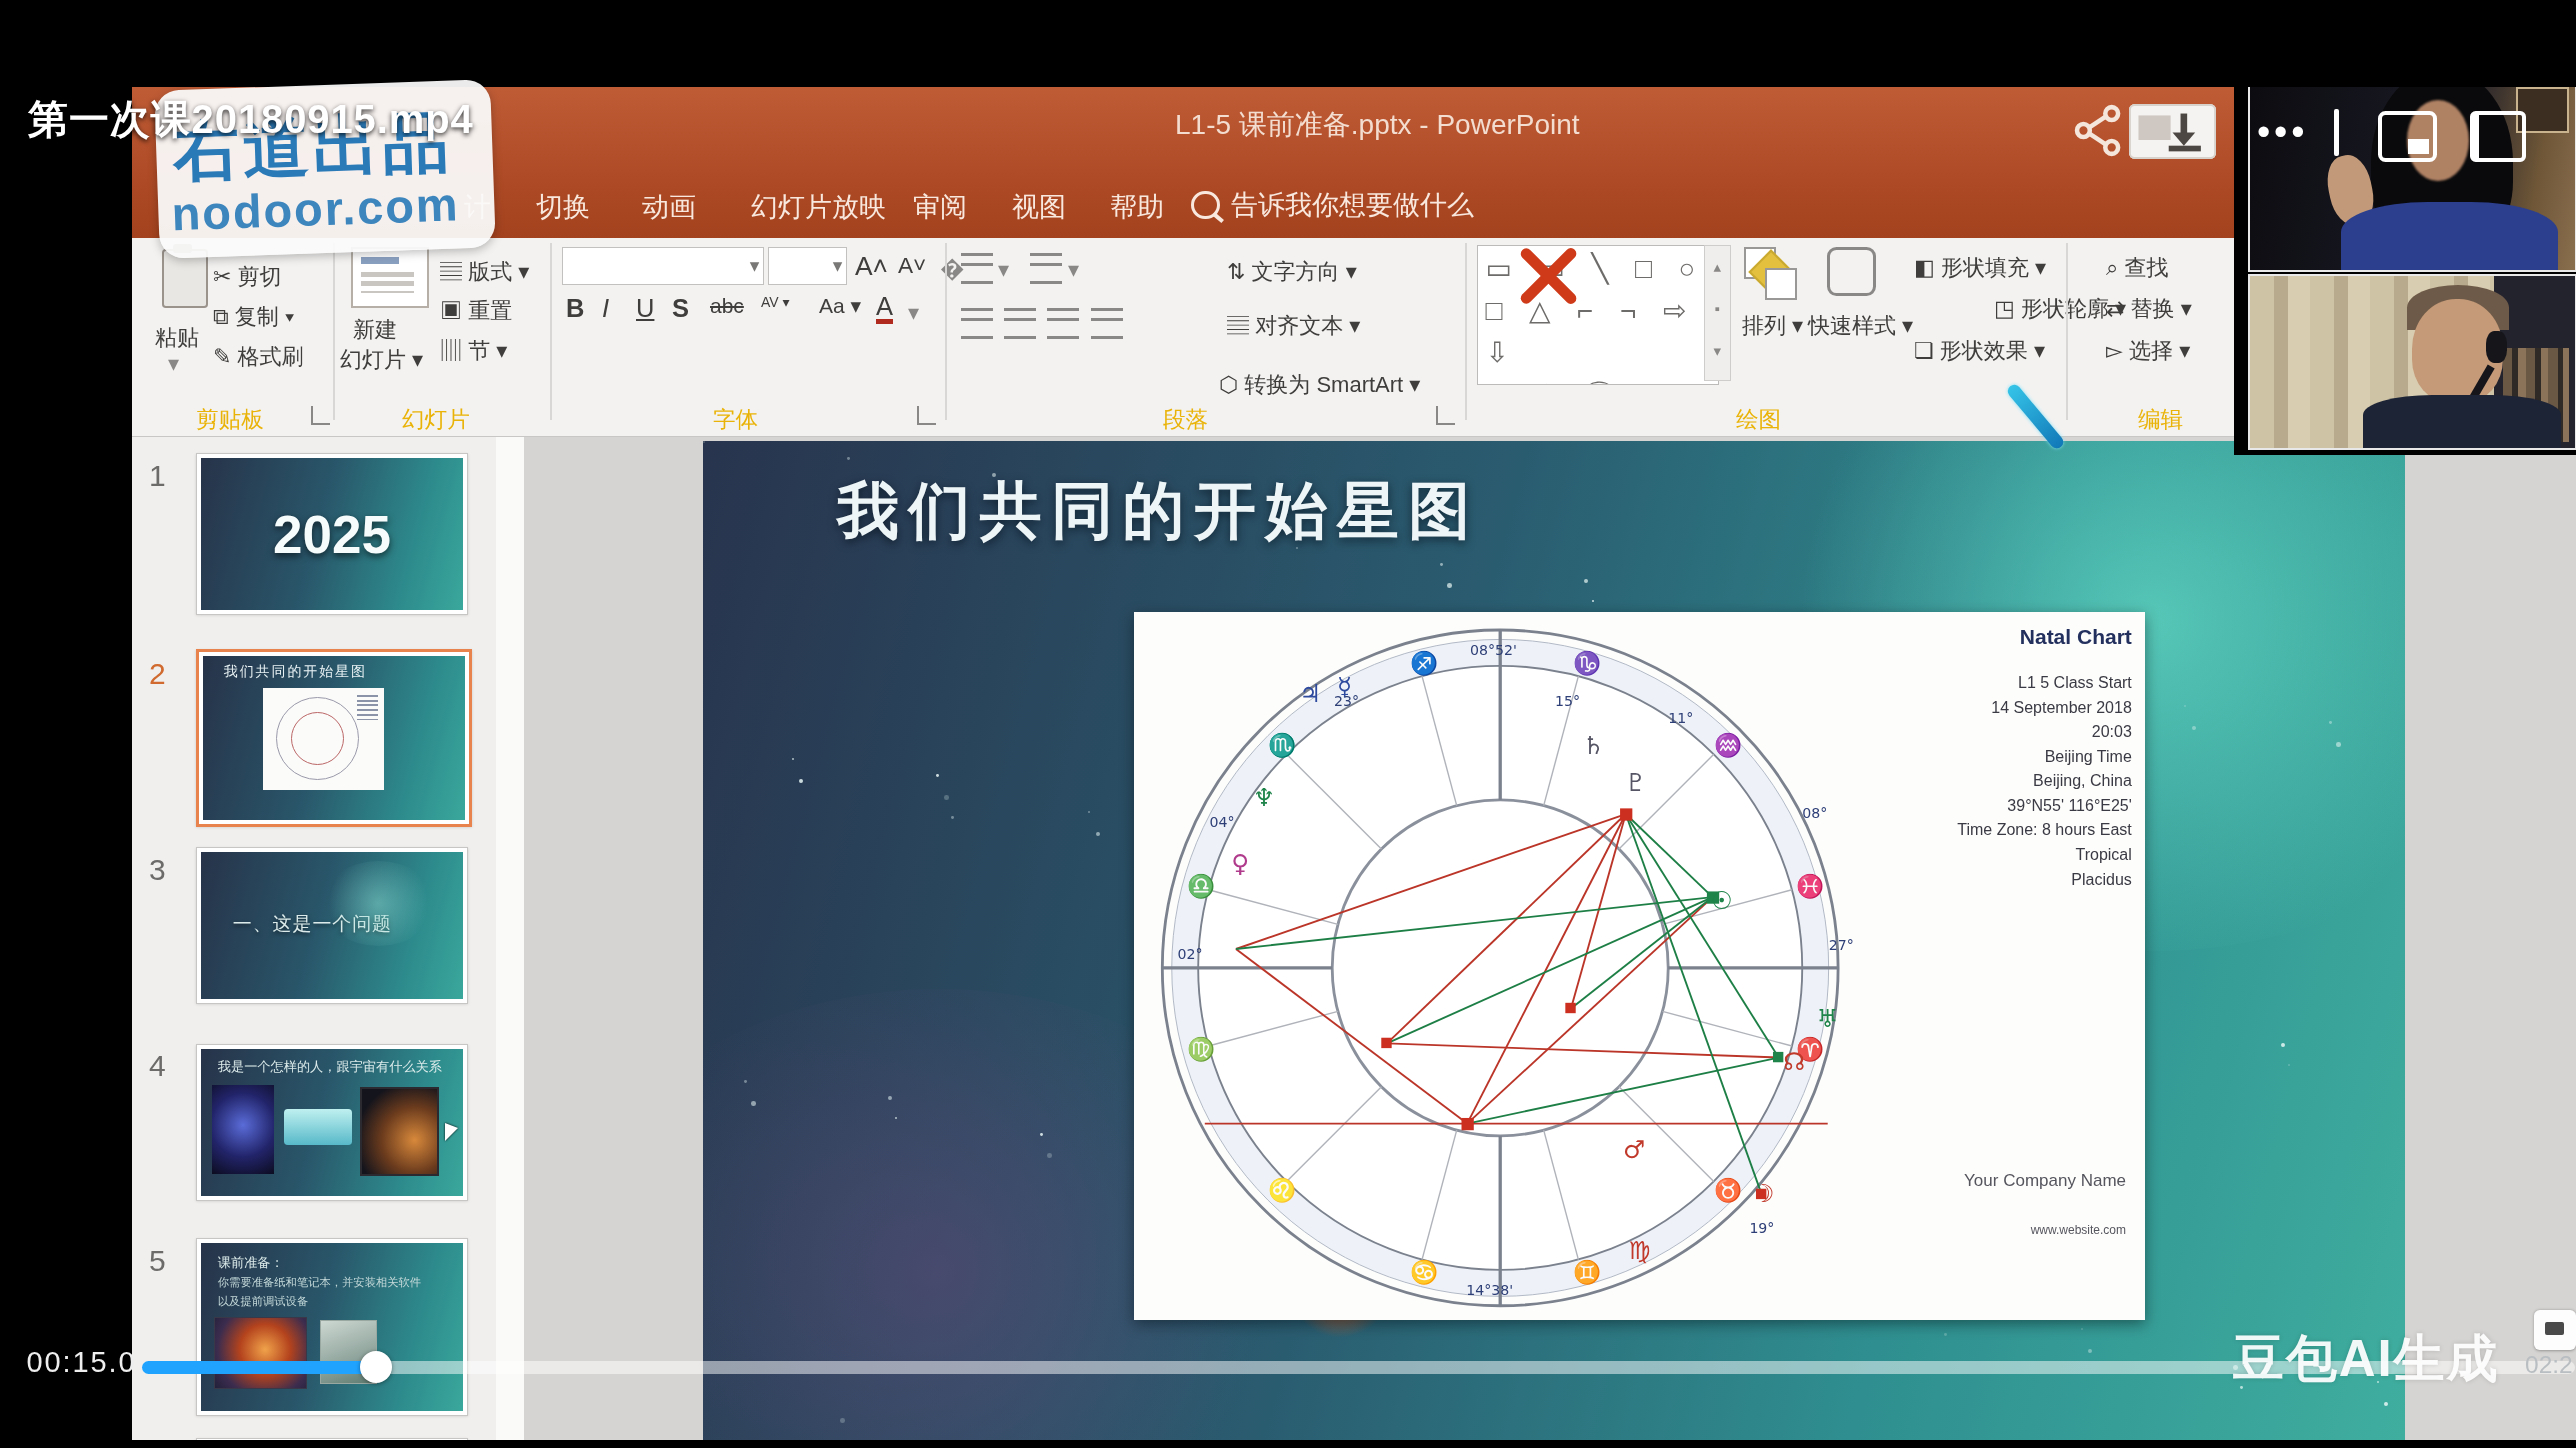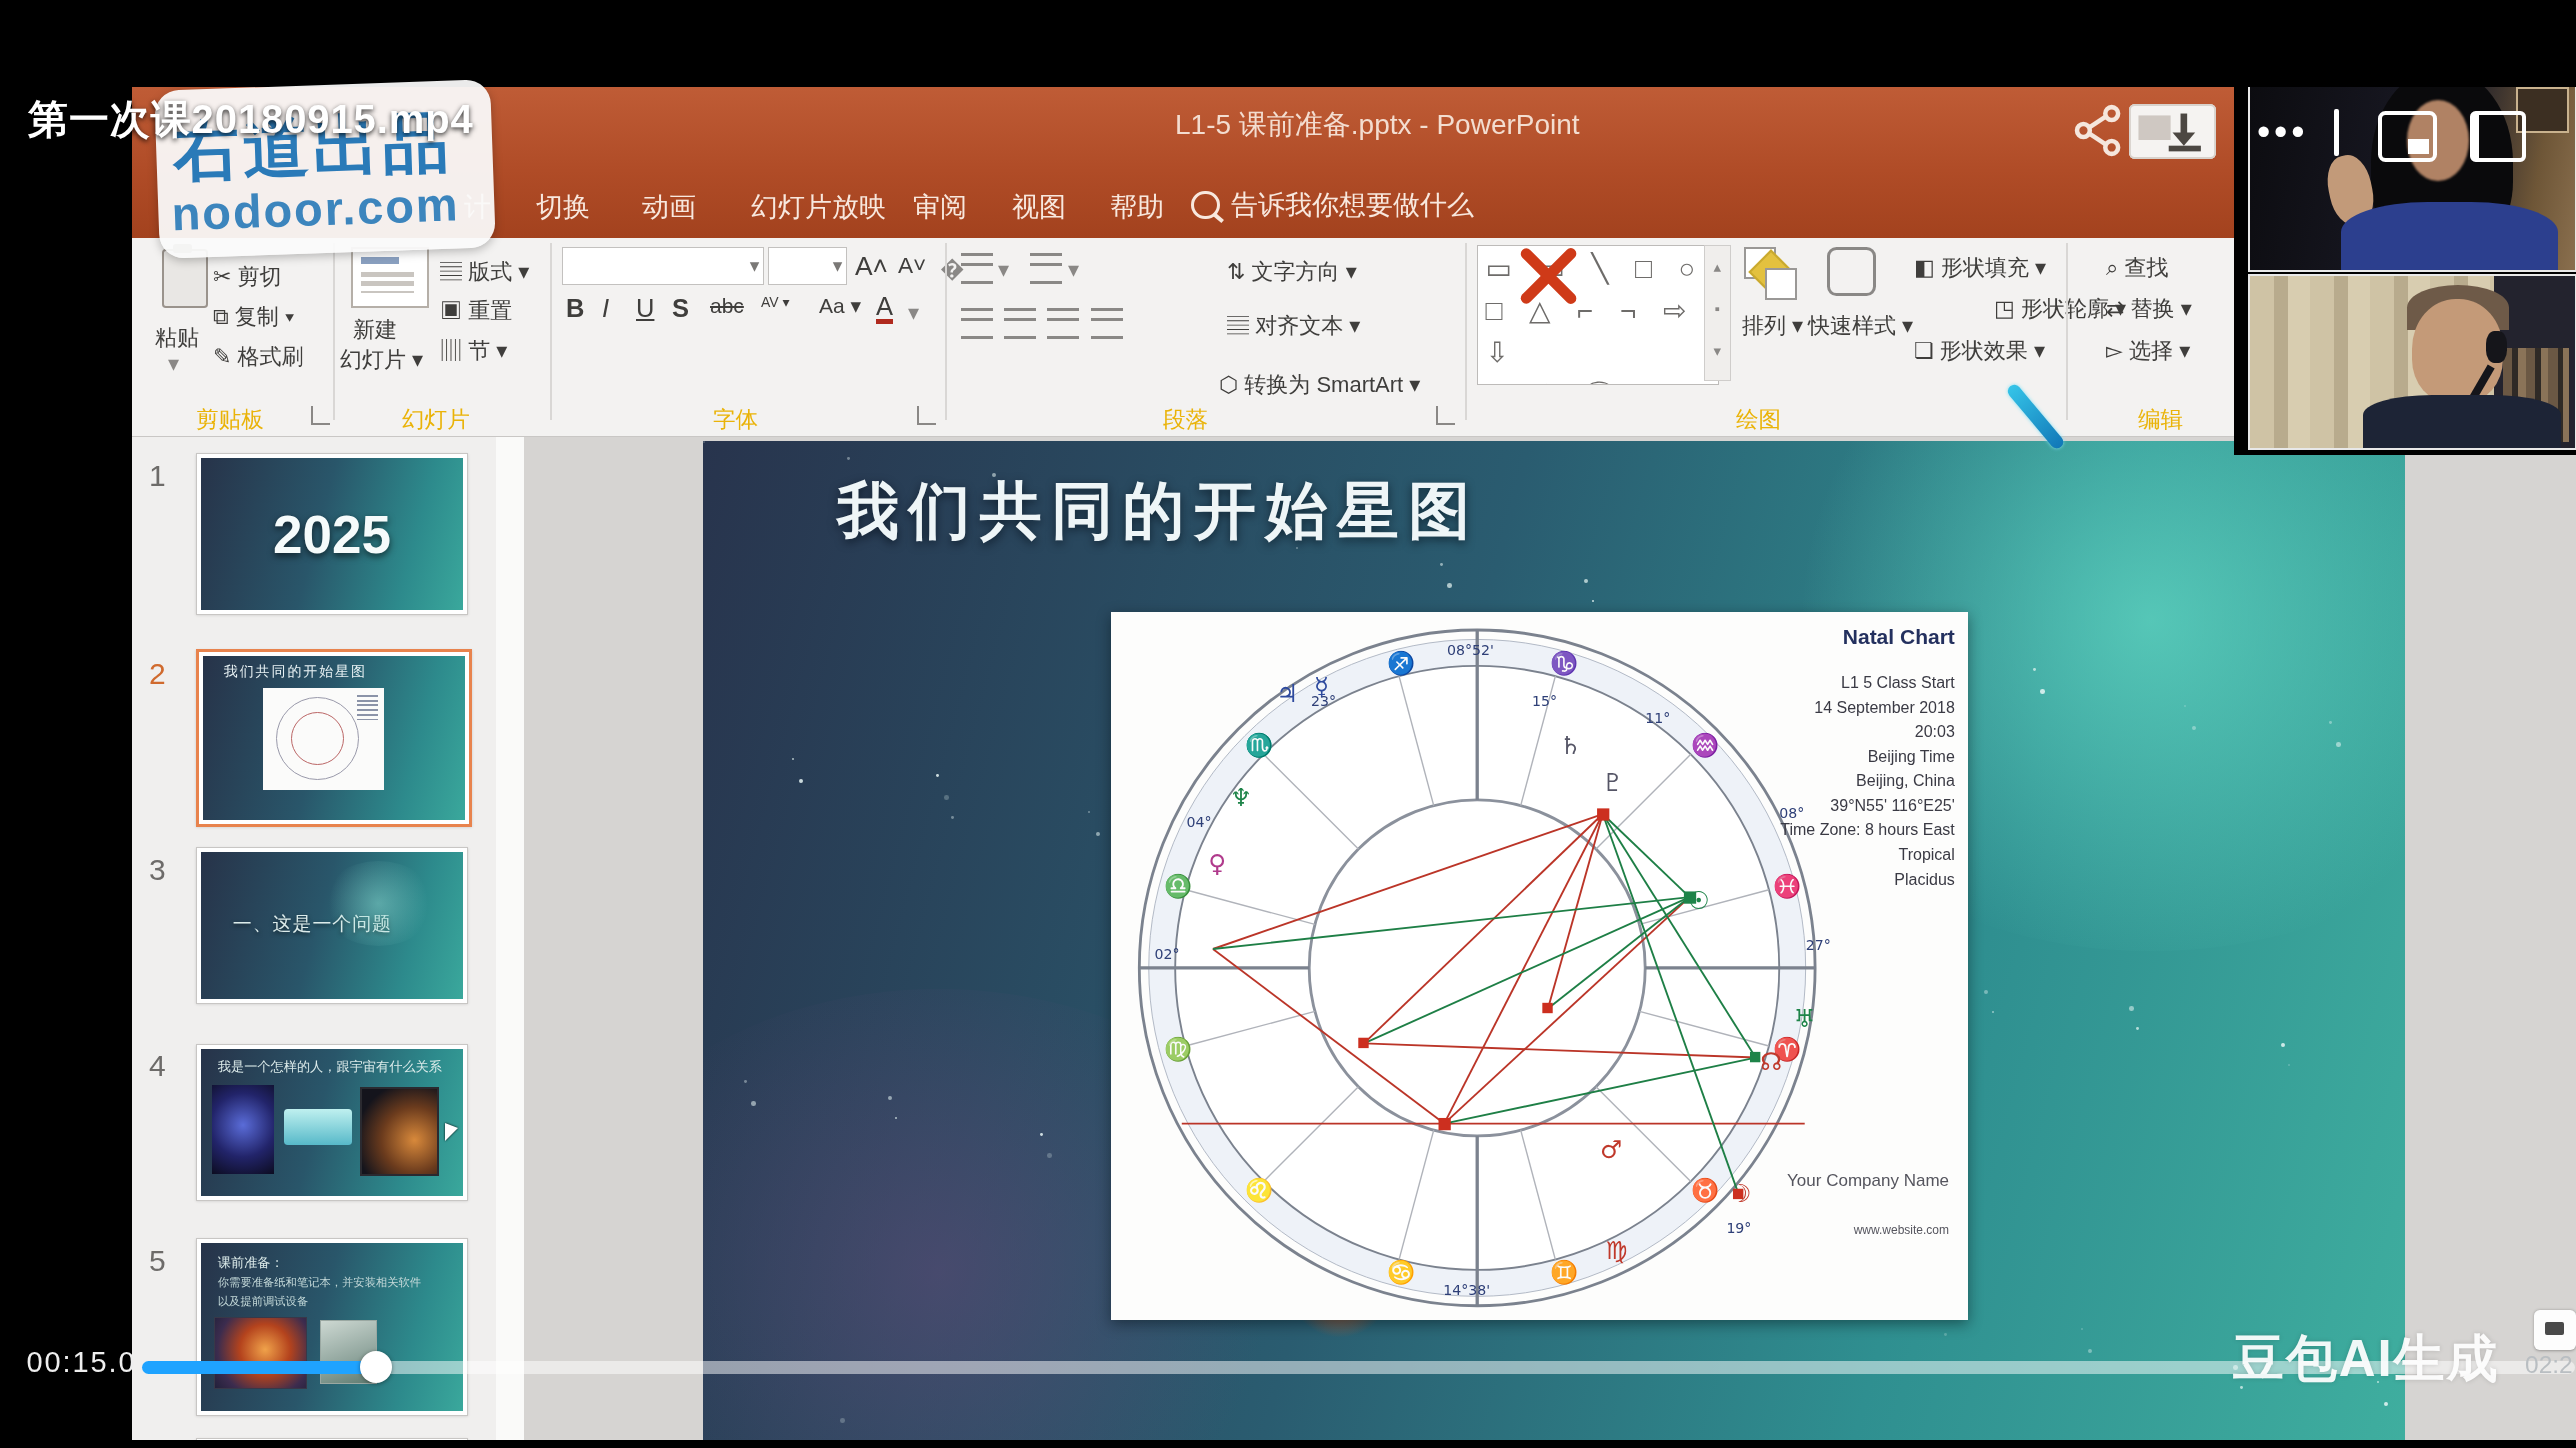--- a/index.html
+++ b/index.html
@@ -94,21 +94,21 @@
   #slide .glow-bl{position:absolute;left:-142px;bottom:-113px;width:755px;height:566px;border-radius:50%;
     background:radial-gradient(circle,rgba(96,74,120,.55) 0%,rgba(96,74,120,0) 70%);}
   #slide .glow-fire{position:absolute;left:585px;top:793px;width:104px;height:104px;border-radius:50%;
     background:radial-gradient(circle,rgba(255,150,60,.95) 0%,rgba(220,90,30,.5) 40%,rgba(220,90,30,0) 70%);}
   #slide-title{position:absolute;left:134px;top:28px;color:#eef5f7;font-size:62px;font-weight:bold;
     letter-spacing:9.4px;text-shadow:0 2.8px 9.4px rgba(0,10,20,.6);}
   #star-layer{position:absolute;inset:0;}
   .star{position:absolute;background:#e8f6f4;border-radius:50%;}
 
   
-  #chartbox{position:absolute;left:408px;top:171px;width:857px;height:708px;background:#fdfdfc;
+  #chartbox{position:absolute;left:431px;top:171px;width:1011px;height:708px;background:#fdfdfc;
     box-shadow:0 3.8px 13.2px rgba(0,10,15,.45);}
   #chart-heading{position:absolute;right:13.2px;top:13.2px;color:#23305e;font-size:21px;font-weight:bold;}
   .chart-info{position:absolute;right:13.2px;color:#3a3a44;font-size:16px;text-align:right;white-space:nowrap;}
   #chart-footer1{position:absolute;right:19px;top:559px;color:#55555e;font-size:17px;}
   #chart-footer2{position:absolute;right:19px;top:611px;color:#55555e;font-size:12px;}
   .asp-r{stroke:#bb3528;stroke-width:2;} .asp-g{stroke:#1e7f46;stroke-width:2;}
   .node-r{fill:#cc2f1f;} .node-g{fill:#1e8449;}
   .degl{fill:#2e3f77;font-size:15px;font-family:"DejaVu Sans",sans-serif;}
   .planet{font-size:26px;font-weight:bold;font-family:"DejaVu Sans",sans-serif;}
 

